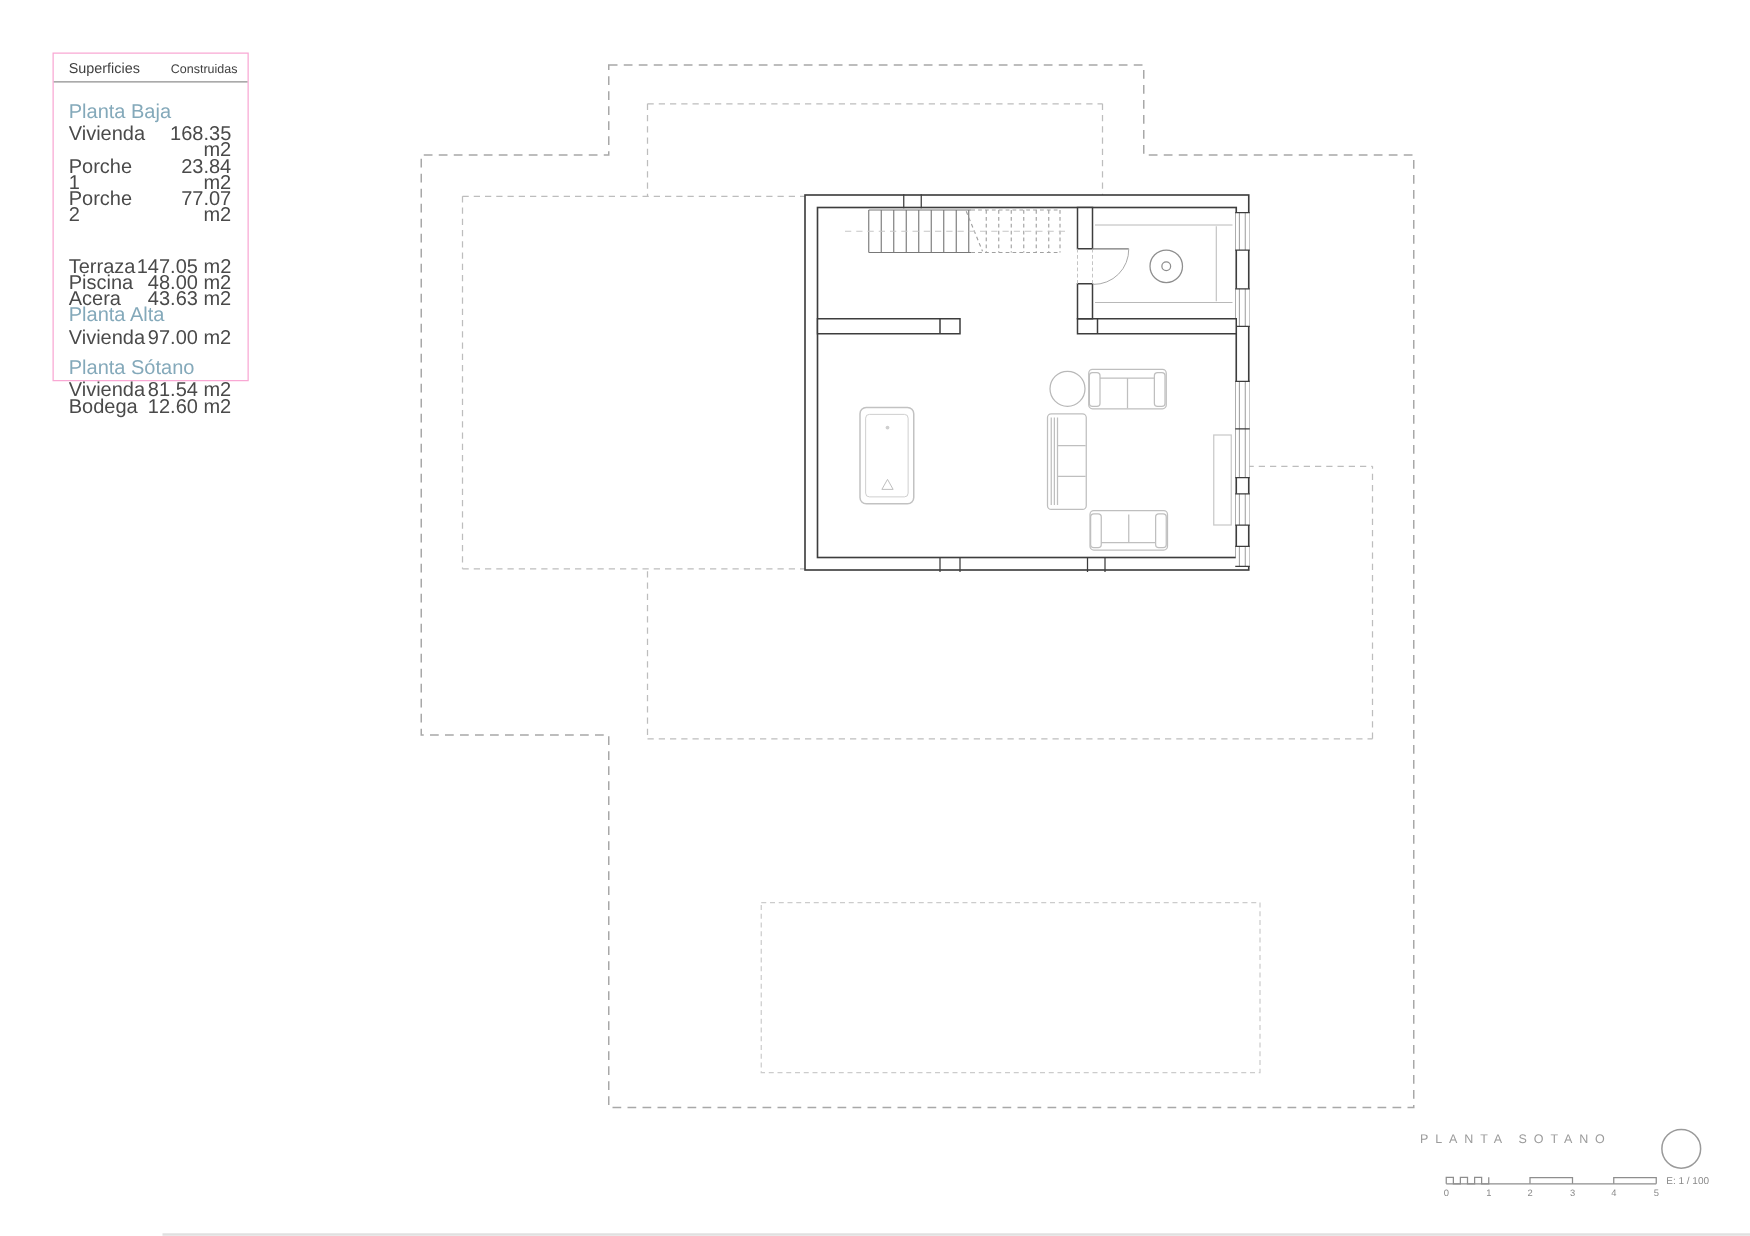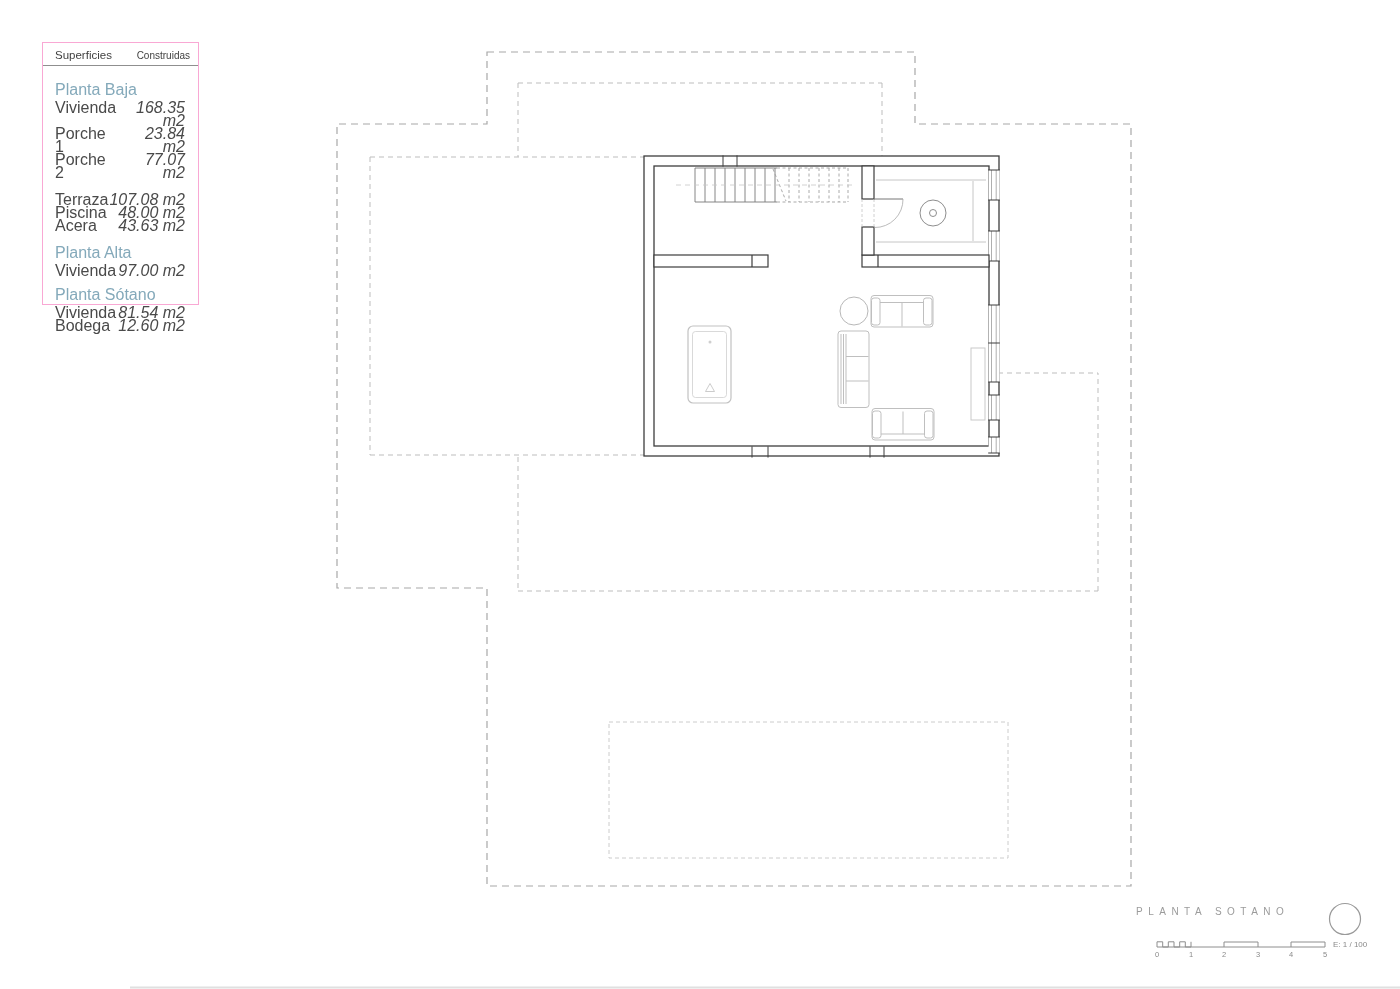--- a/index.html
+++ b/index.html
@@ -16,23 +16,23 @@
   }
   .legend-header{
     display:flex;justify-content:space-between;align-items:flex-end;
     padding:6px 8px 4px 12px;border-bottom:1px solid #8f8f8f;
   }
   .legend-header .col1{font-size:11.5px;color:#3f3f3f;}
   .legend-header .col2{font-size:10px;color:#3f3f3f;}
   .sec-title{color:#84a9ba;font-size:16px;line-height:13px;padding-left:12px;}
   .lrow{display:flex;justify-content:space-between;font-size:16px;line-height:13px;
         padding:0 13px 0 12px;color:#4a4a4a;}
-  .lrow .val{text-align:right;font-style:italic;}
-  .mt17{margin-top:17px}.mt14{margin-top:14px}.mt11{margin-top:11px}
-  .mt5{margin-top:5px}.mt4{margin-top:14px}
+  .lrow .val{text-align:right;}
+  .mt17{margin-top:17px}.mt14{margin-top:28px}.mt11{margin-top:11px}
+  .mt5{margin-top:5px}.mt4{margin-top:0}
 
   
   .plan-title{
     position:absolute;left:1136px;top:906px;font-size:10px;color:#9b9b9b;
     letter-spacing:0.55em;white-space:pre;
   }
   .scale-num{position:absolute;width:12px;text-align:center;font-size:7.5px;color:#8a8a8a;top:950px;}
   .scale-label{position:absolute;left:1333px;top:940px;font-size:8px;color:#8a8a8a;}
 </style>
 </head>
@@ -194,21 +194,21 @@
     <span>Porche 1</span>
     <span class="val">23.84 m2</span>
   </div>
   <div class="lrow">
     <span>Porche 2</span>
     <span class="val">77.07 m2</span>
   </div>
 
   <div class="lrow mt14">
     <span>Terraza</span>
-    <span class="val">107.08 m2</span>
+    <span class="val">147.05 m2</span>
   </div>
   <div class="lrow">
     <span>Piscina</span>
     <span class="val">48.00 m2</span>
   </div>
   <div class="lrow">
     <span>Acera</span>
     <span class="val">43.63 m2</span>
   </div>
 

